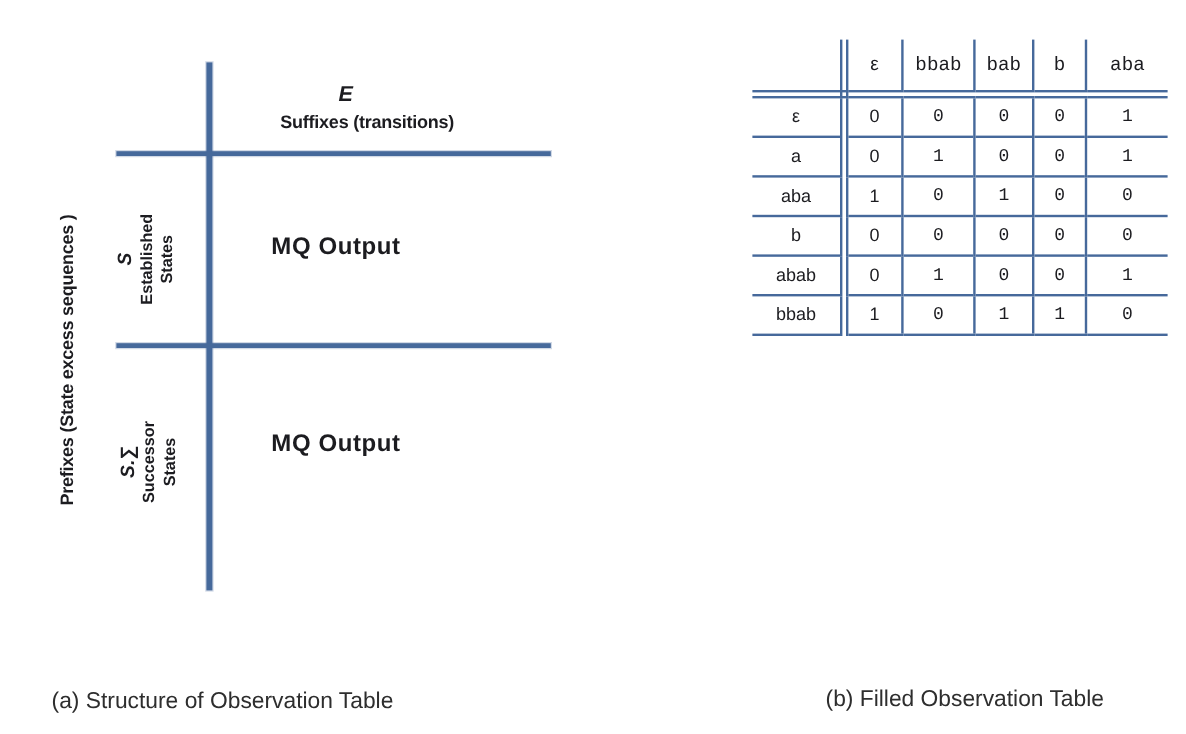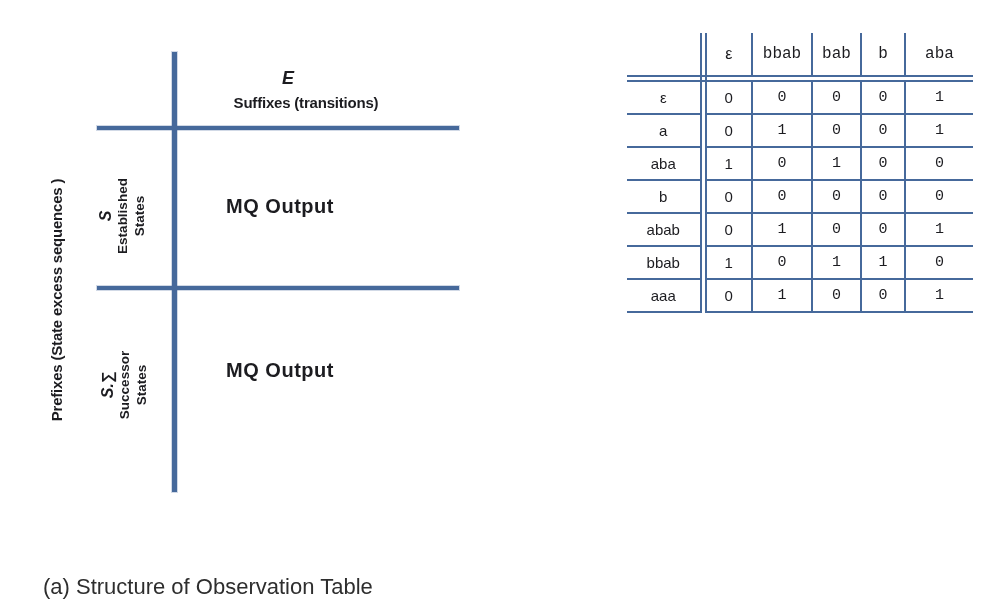--- a/index.html
+++ b/index.html
@@ -29,21 +29,21 @@
     white-space:nowrap;font-size:15px;font-weight:bold;letter-spacing:-0.2px;
   }
   .sec{
     position:absolute;transform:translate(-50%,-50%) rotate(-90deg);
     text-align:center;font-size:13.5px;font-weight:bold;line-height:17px;white-space:nowrap;
   }
   .sec1{left:122px;top:216px;}
   .sec2{left:124px;top:385px;}
   .sec-sym{font-size:16px;font-style:italic;font-weight:bold;}
   
-  .caption{position:absolute;font-size:22px;color:var(--caption);white-space:nowrap;}
+  .caption{position:absolute;font-size:19px;color:var(--caption);white-space:nowrap;}
   .cap-a{left:43px;top:574px;}
   .cap-b{left:688px;top:572px;}
   
   table.obs{
     position:absolute;left:627px;top:33px;border-collapse:collapse;table-layout:fixed;
     font-size:15px;color:var(--text-dark);
   }
   table.obs th,table.obs td{
     padding:0;text-align:center;vertical-align:middle;font-weight:normal;
     overflow:hidden;white-space:nowrap;
@@ -152,24 +152,17 @@
           <td class="vsep">1</td>
         </tr>
         <tr>
           <td class="col-label">bbab</td>
           <td>1</td>
           <td class="vsep">0</td>
           <td class="vsep">1</td>
           <td class="vsep">1</td>
           <td class="vsep">0</td>
         </tr>
-        <tr>
-          <td class="col-label">aaa</td>
-          <td>0</td>
-          <td class="vsep">1</td>
-          <td class="vsep">0</td>
-          <td class="vsep">0</td>
-          <td class="vsep">1</td>
-        </tr>
       </tbody>
   </table>
 
+  <div class="caption cap-b">(b) Filled Observation Table</div>
 </div>
 
 </body></html>

